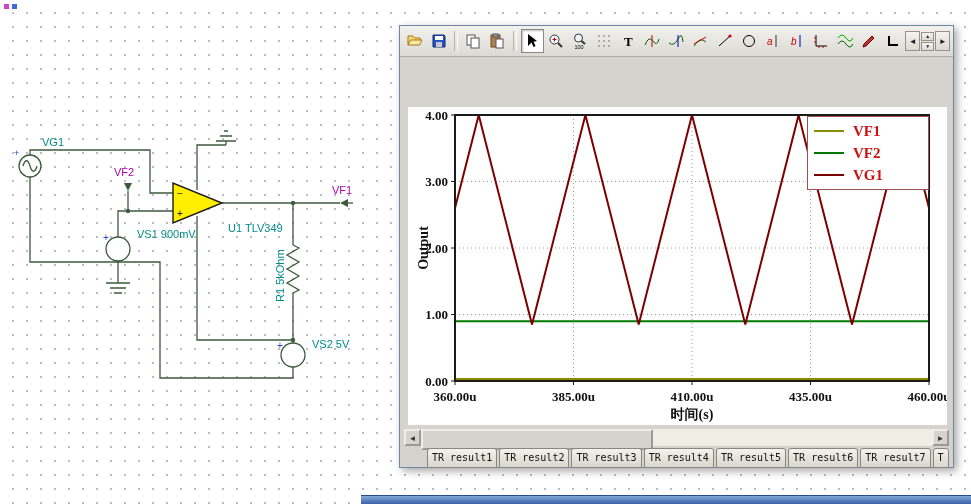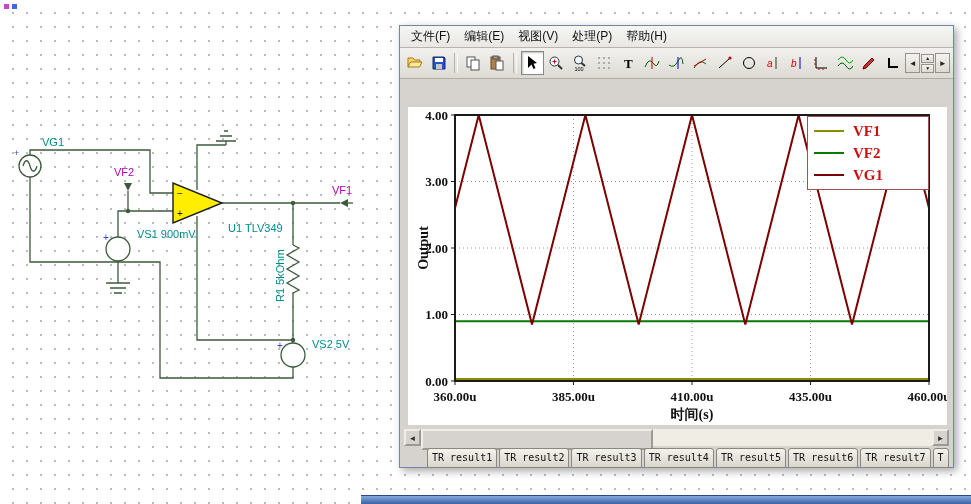--- a/index.html
+++ b/index.html
@@ -140,27 +140,20 @@
     <text class="lbl-probe" x="332" y="194">VF1</text>
     <text class="lbl-comp" x="284" y="302" transform="rotate(-90 284 302)">R1 5kOhm</text>
     <text class="lbl-comp" x="312" y="348">VS2 5V</text>
   </svg>
 </div>
 
 <div class="bottom-strip"></div>
 
 <div class="window">
 
-  <div class="menubar">
-    <span class="menu-item">文件(F)</span>
-    <span class="menu-item">编辑(E)</span>
-    <span class="menu-item">视图(V)</span>
-    <span class="menu-item">处理(P)</span>
-    <span class="menu-item">帮助(H)</span>
-  </div>
 
   <div class="toolbar">
     <button class="tb" title="open">
         <svg viewBox="0 0 16 16">
           <path d="M1 12 V3 h5 l1.5 2 H13 v2" fill="#ffd870" stroke="#a07818"></path>
           <path d="M1 12 L3.5 7 H15 L12.5 12 Z" fill="#ffe9a0" stroke="#a07818"></path>
         </svg>
       </button>
     <button class="tb" title="save">
         <svg viewBox="0 0 16 16">

